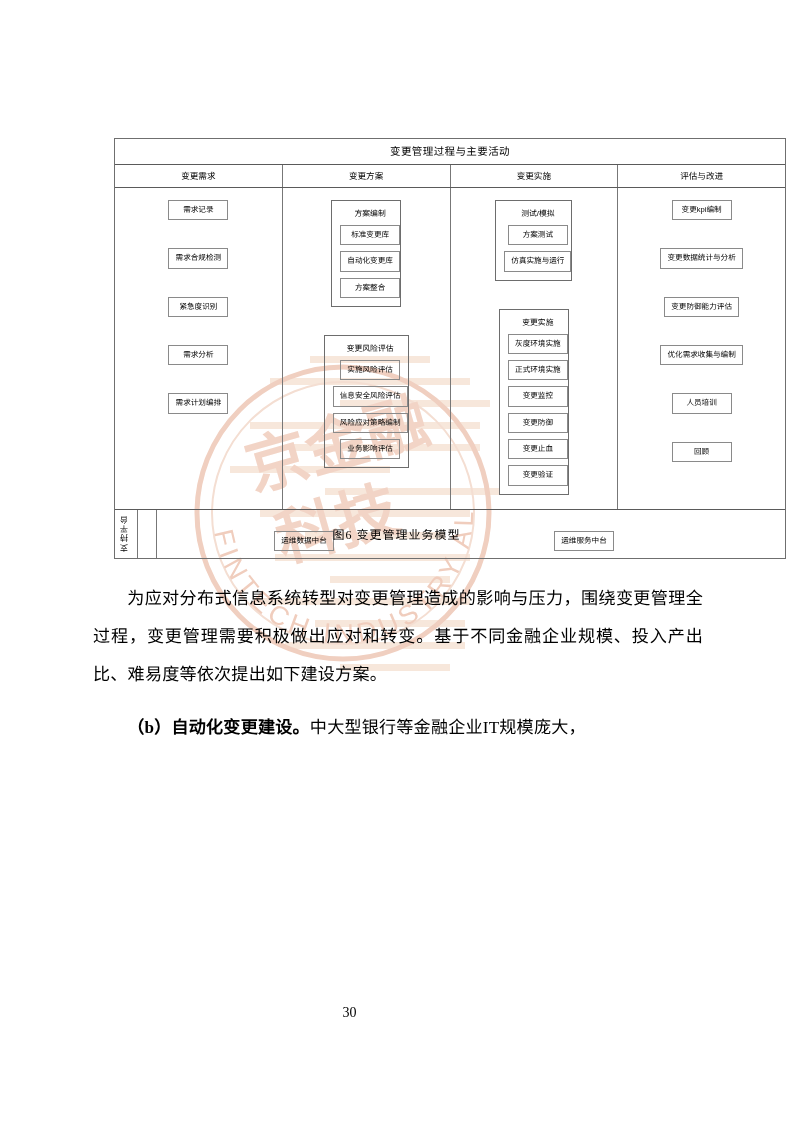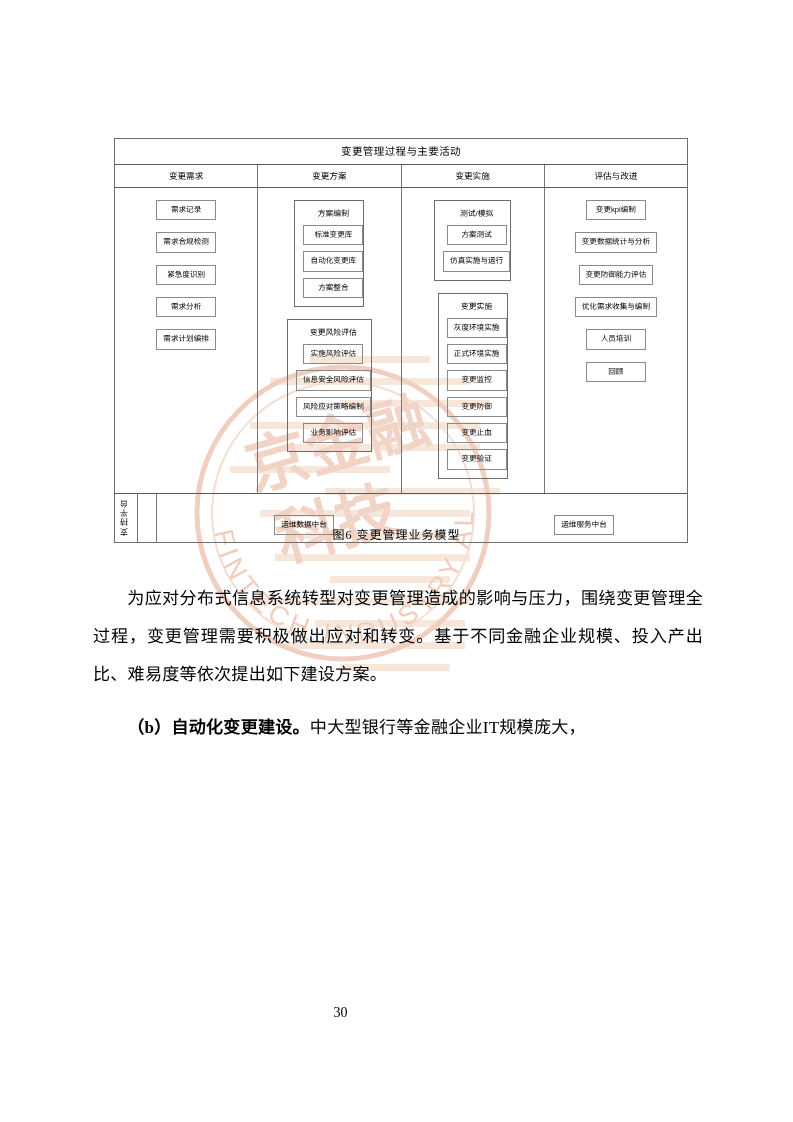--- a/index.html
+++ b/index.html
@@ -47,21 +47,21 @@
     height: 7px;
     background: #f6e3d5;
     opacity: .85;
   }
 
   
   #figure-block {
     position: absolute;
     left: 114px;
     top: 138px;
-    width: 574px;
+    width: 672px;
     z-index: 2;
   }
   .fig-frame {
     border: 1.4px solid #6f6f6f;
     background: transparent;
     box-sizing: border-box;
   }
   .fig-title-row {
     height: 25px;
     line-height: 25px;
@@ -92,21 +92,21 @@
     border-bottom: 1.4px solid #5a5a5a;
   }
   .fig-col {
     flex: 1 1 0;
     border-right: 1.2px solid #777;
     padding: 12px 8px 14px 8px;
     box-sizing: border-box;
     display: flex;
     flex-direction: column;
     align-items: center;
-    gap: 12px;
+    gap: 28px;
   }
   .fig-col:last-child { border-right: none; }
 
   .node {
     border: 1.1px solid #8a8a8a;
     background: transparent;
     font-size: 7.6px;
     font-family: "Liberation Sans", "DejaVu Sans", sans-serif;
     text-align: center;
     padding: 5px 6px;
@@ -193,21 +193,21 @@
     text-align: justify;
     text-align-last: left;
     letter-spacing: .2px;
     margin: 15px;
     font-family: "Liberation Serif", "DejaVu Serif", serif;
   }
   .para .lead { font-weight: bold; }
 
   .page-number {
     position: absolute;
-    left: 3px;
+    left: 12px;
     top: 1005px;
     width: 675px;
     text-align: center;
     font-size: 14px;
     font-family: "Liberation Serif", "DejaVu Serif", serif;
     z-index: 2;
   }
 </style>
 </head>
 <body>

